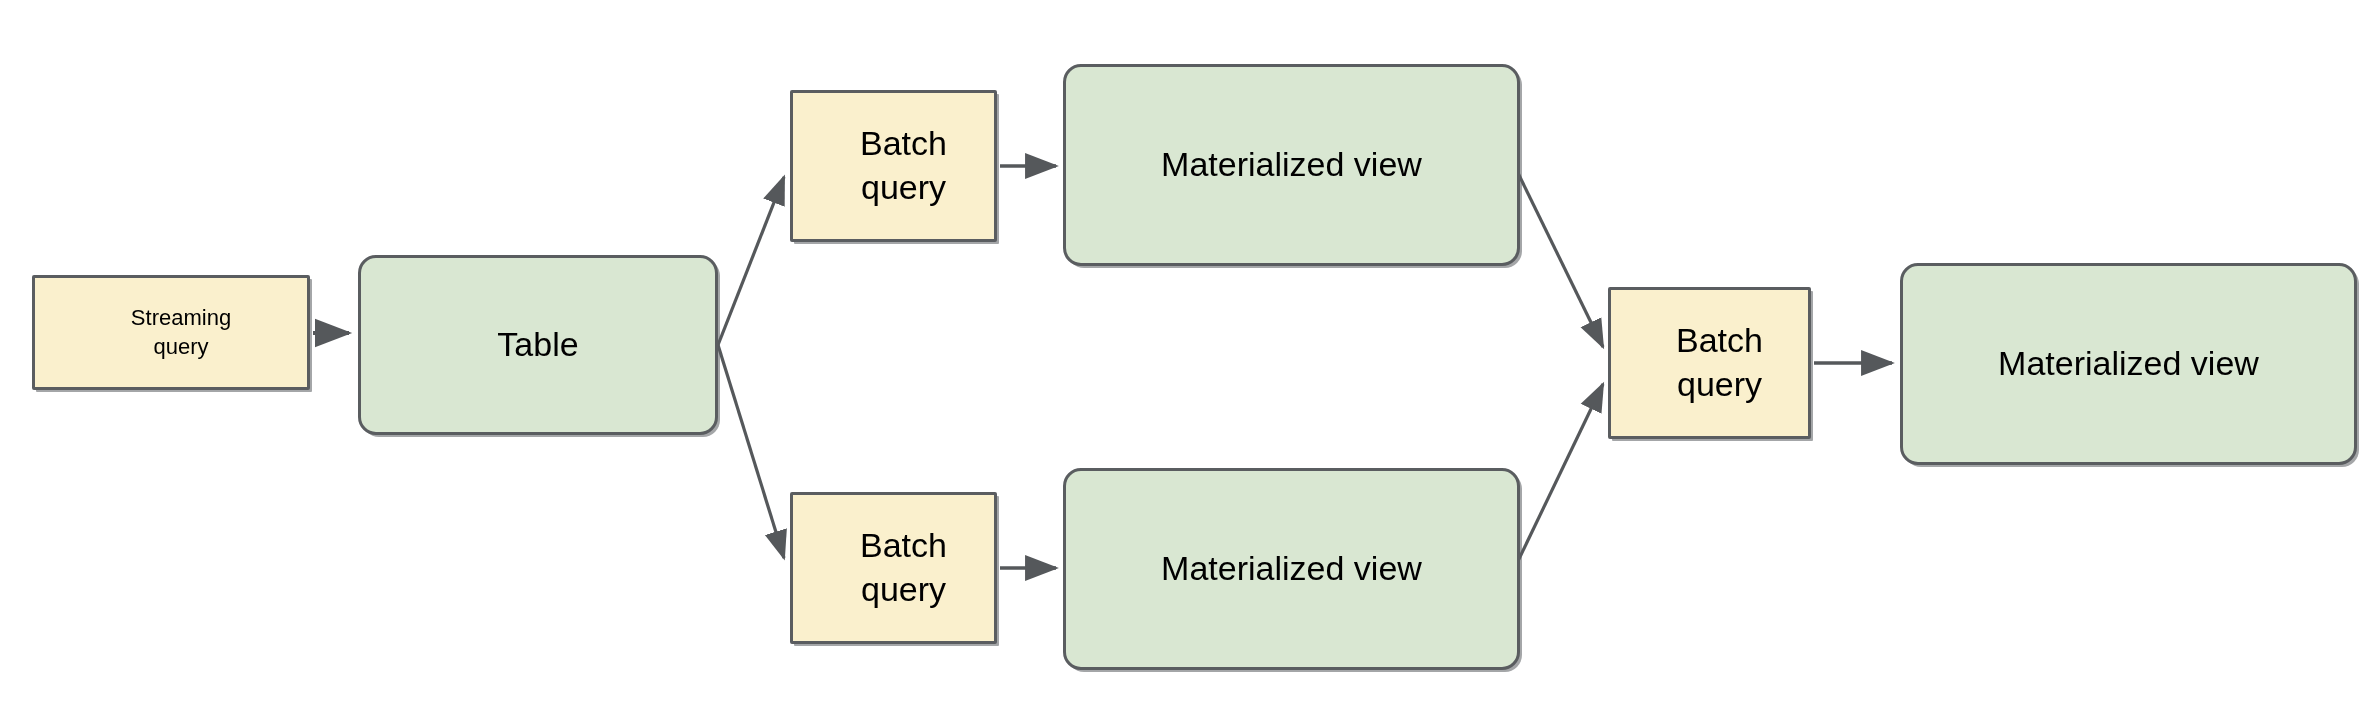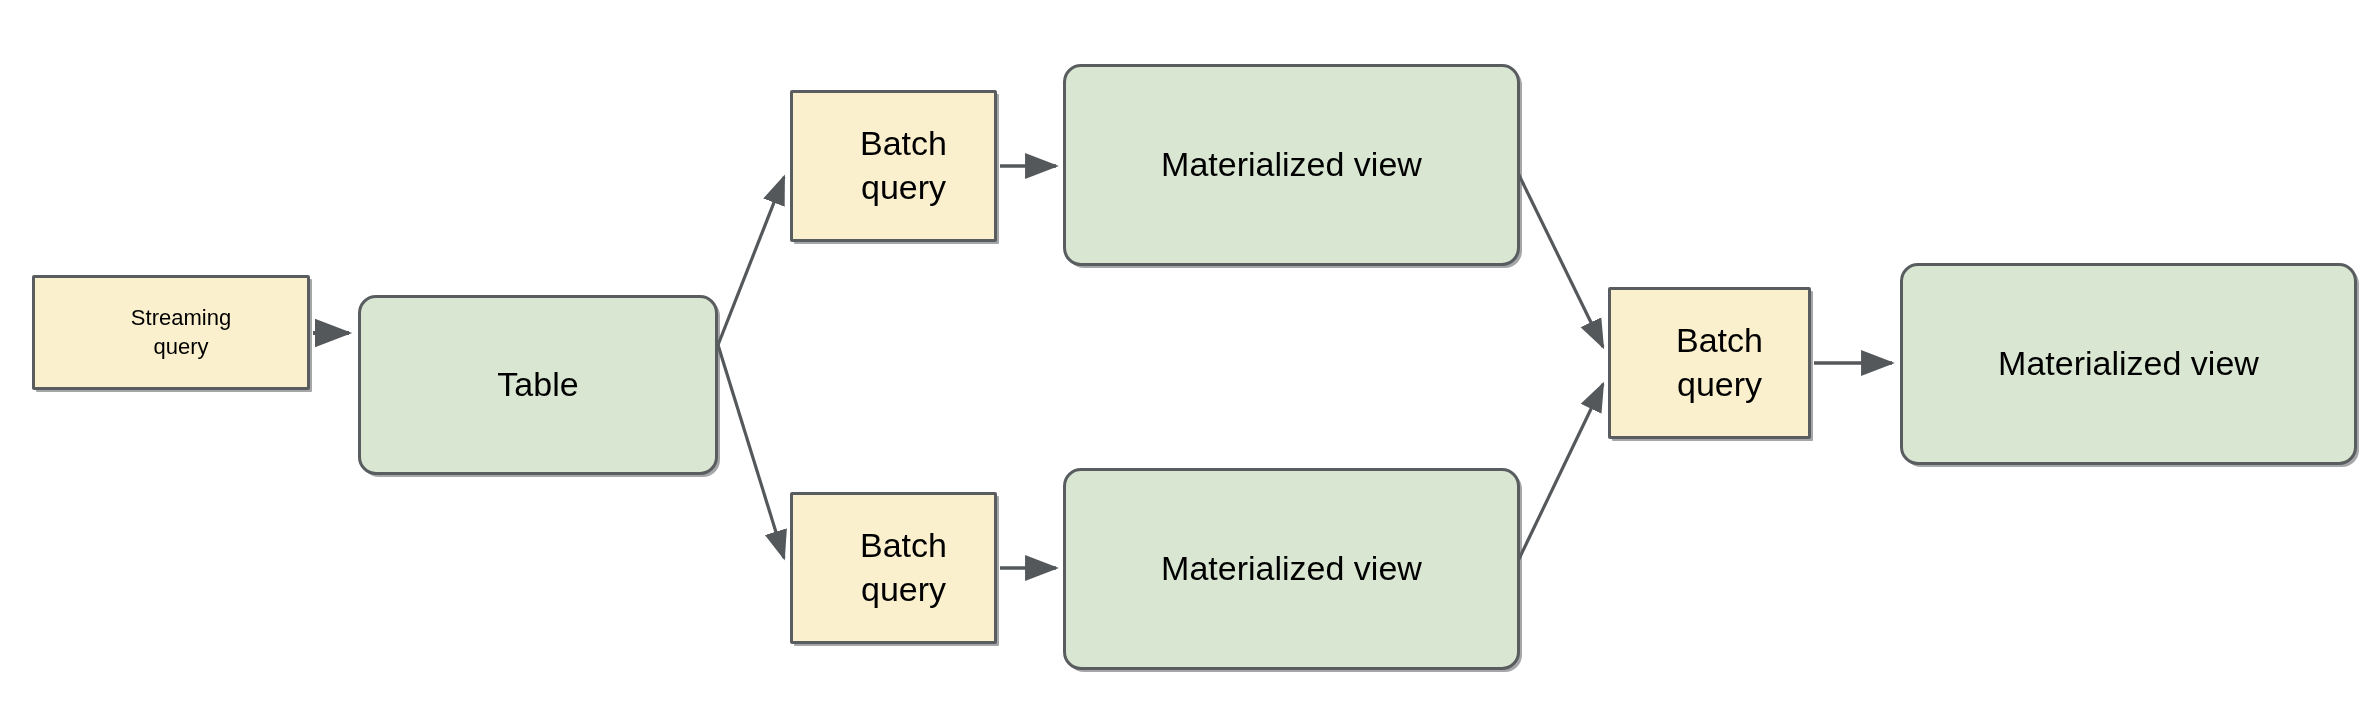--- a/index.html
+++ b/index.html
@@ -102,21 +102,21 @@
     <g>
       <line x1="1814" y1="363" x2="1892" y2="363" stroke="#55585b" stroke-width="3.6" marker-end="url(#arrow-head)"></line>
     </g>
   </svg>
 
   <div class="node node-rect fill-yellow" style="left: 32px; top: 275px; width: 278px; height: 115px; font-size: 22px; background: rgb(250, 240, 205); border-color: rgb(90, 93, 96); color: rgb(0, 0, 0);">
     <span class="label">Streaming
 query</span>
   </div>
 
-  <div class="node node-rounded fill-green" style="left: 358px; top: 255px; width: 360px; height: 180px; font-size: 34px; background: rgb(217, 231, 210); border-color: rgb(90, 93, 96); color: rgb(0, 0, 0); margin-top: 40px;">
+  <div class="node node-rounded fill-green" style="left: 358px; top: 255px; width: 360px; height: 180px; font-size: 34px; background: rgb(217, 231, 210); border-color: rgb(90, 93, 96); color: rgb(0, 0, 0);">
     <span class="label">Table</span>
   </div>
 
   <div class="node node-rect fill-yellow" style="left: 790px; top: 90px; width: 207px; height: 152px; font-size: 34px; background: rgb(250, 240, 205); border-color: rgb(90, 93, 96); color: rgb(0, 0, 0);">
     <span class="label">Batch
 query</span>
   </div>
 
   <div class="node node-rounded fill-green" style="left: 1063px; top: 64px; width: 457px; height: 202px; font-size: 34px; background: rgb(217, 231, 210); border-color: rgb(90, 93, 96); color: rgb(0, 0, 0);">
     <span class="label">Materialized view</span>

